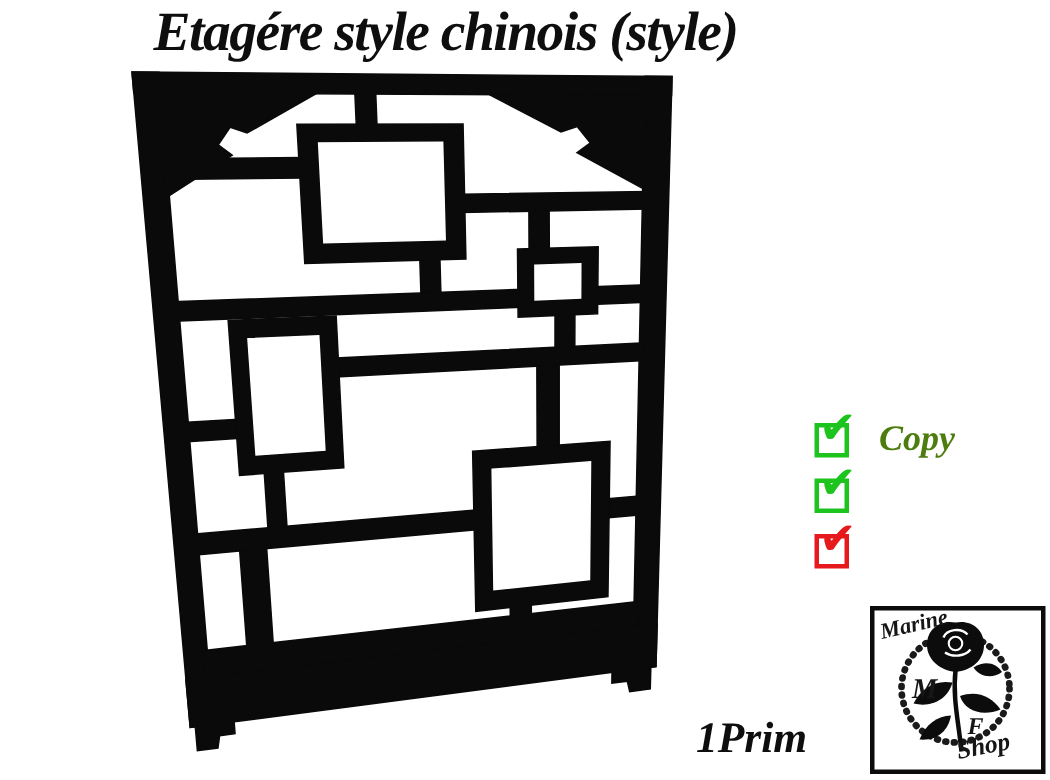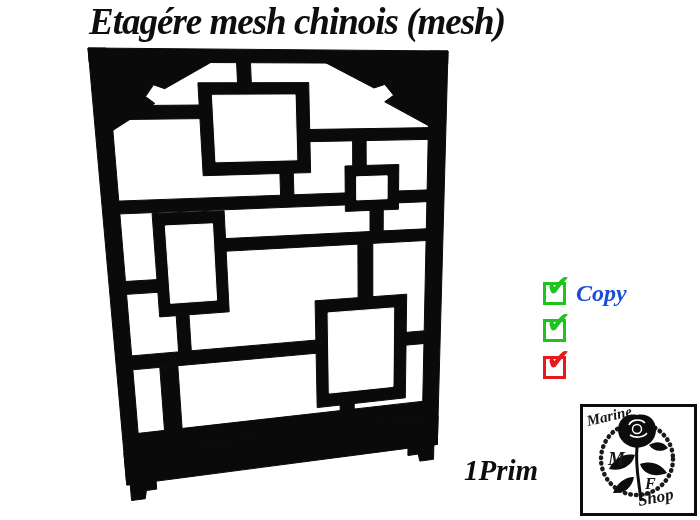--- a/index.html
+++ b/index.html
@@ -8,38 +8,38 @@
   .title{position:absolute;left:58px;top:1px;width:478px;text-align:center;
          font:italic 700 37px/1.15 "Liberation Serif", serif;letter-spacing:-1px;color:#0e0e0e;
          white-space:nowrap;}
   .shelf-svg{position:absolute;left:0;top:0;}
   .perms{position:absolute;left:543px;top:279px;}
   .perm-row{position:relative;height:37px;display:flex;align-items:flex-start;}
   .pbox{position:relative;display:inline-block;width:17px;height:17px;border:3px solid #1ec41e;
         background:#ffffff;margin-top:3px;flex:0 0 auto;}
   .pcheck{position:absolute;left:0px;top:-14px;font:700 30px/1 "DejaVu Sans", sans-serif;
           color:#1ec41e;}
-  .plabel{margin-left:10px;font:italic 700 24px/1.1 "Liberation Serif", serif;color:#1d4ed8;
+  .plabel{margin-left:20px;font:italic 700 24px/1.1 "Liberation Serif", serif;color:#4d7c0f;
           padding-top:1px;}
-  .prim{position:absolute;left:464px;top:455px;font:italic 700 29px/1.1 "Liberation Serif", serif;
+  .prim{position:absolute;left:464px;top:477px;font:italic 700 29px/1.1 "Liberation Serif", serif;
         color:#0e0e0e;}
   .logo{position:absolute;left:580px;top:404px;width:111px;height:106px;border:3px solid #0c0c0c;
         background:#ffffff;}
   .logo text{fill:#161616;}
   .lg-script{font:italic 700 15px "Liberation Serif", serif;}
   .lg-script-lg{font:italic 700 17px "Liberation Serif", serif;}
   .lg-initial{font:italic 700 19px "Liberation Serif", serif;}
   .lg-initial-sm{font:italic 700 16px "Liberation Serif", serif;}
 </style>
 </head>
 <body>
 
 <div class="canvas">
 
-  <div class="title">Etagére mesh chinois (mesh)</div>
+  <div class="title">Etagére style chinois (style)</div>
 
   <svg id="shelf-svg" class="shelf-svg" width="700" height="520">
       <polygon points="88.0,48.0 448.0,51.0 447.7,63.6 89.2,62.0" fill="#0a0a0a" stroke="#0a0a0a" stroke-width="1"></polygon>
       <polygon points="88.0,48.0 106.0,48.1 142.3,483.0 126.8,485.0" fill="#0a0a0a" stroke="#0a0a0a" stroke-width="1"></polygon>
       <polygon points="430.0,50.9 448.0,51.0 437.3,444.4 421.8,446.5" fill="#0a0a0a" stroke="#0a0a0a" stroke-width="1"></polygon>
       <polygon points="236.6,62.6 250.5,62.7 251.3,82.7 237.5,82.7" fill="#0a0a0a" stroke="#0a0a0a" stroke-width="1"></polygon>
       <polygon points="106.9,105.8 201.1,105.0 201.9,118.6 108.1,119.7" fill="#0a0a0a" stroke="#0a0a0a" stroke-width="1"></polygon>
       <polygon points="307.7,129.5 432.3,127.6 432.0,139.3 308.0,141.7" fill="#0a0a0a" stroke="#0a0a0a" stroke-width="1"></polygon>
       <polygon points="352.6,140.8 366.1,140.6 366.2,165.4 352.7,165.8" fill="#0a0a0a" stroke="#0a0a0a" stroke-width="1"></polygon>
       <polygon points="279.9,173.5 293.3,173.1 293.9,194.7 280.6,195.2" fill="#0a0a0a" stroke="#0a0a0a" stroke-width="1"></polygon>

